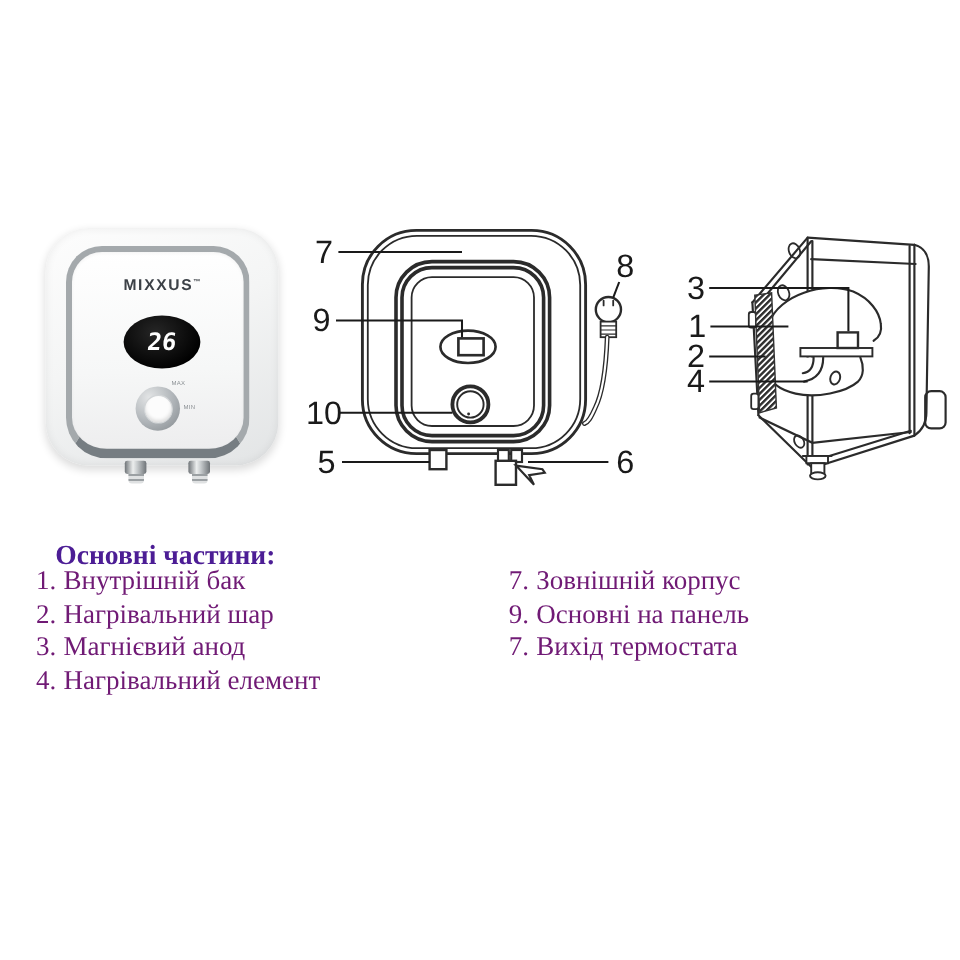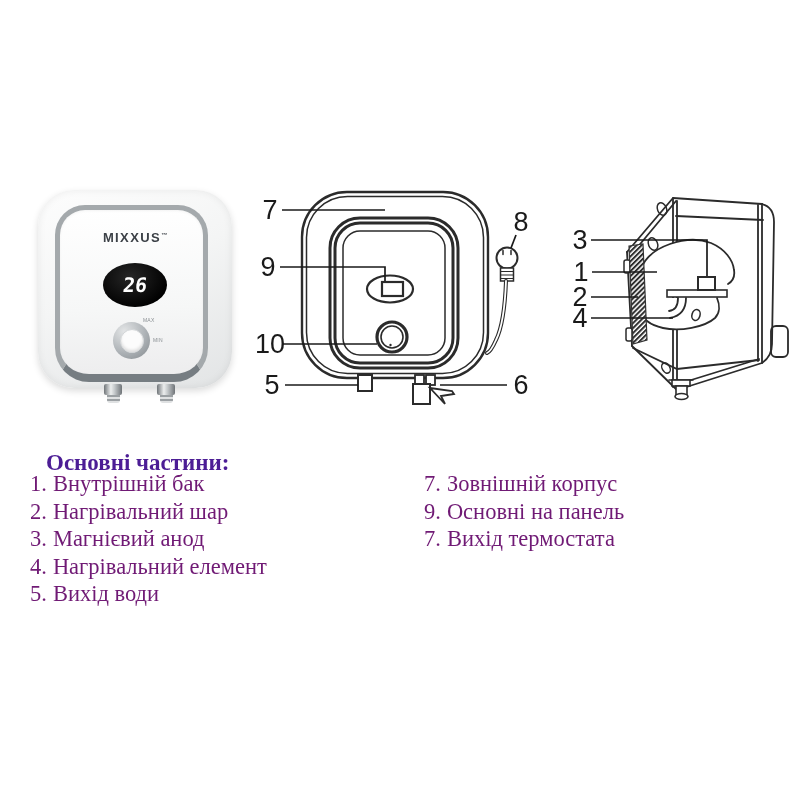--- a/index.html
+++ b/index.html
@@ -176,21 +176,20 @@
     </g>
   </svg>
 
   <h2 class="legend-title">Основні частини:</h2>
 
   <div class="legend-col left">
     <div class="li"><span class="num">1.</span><span>Внутрішній бак</span></div>
     <div class="li"><span class="num">2.</span><span>Нагрівальний шар</span></div>
     <div class="li"><span class="num">3.</span><span>Магнієвий анод</span></div>
     <div class="li"><span class="num">4.</span><span>Нагрівальний елемент</span></div>
-    <div class="li"><span class="num">5.</span><span>Вихід води</span></div>
   </div>
 
   <div class="legend-col right">
     <div class="li"><span class="num">7.</span><span>Зовнішній корпус</span></div>
     <div class="li"><span class="num">9.</span><span>Основні на панель</span></div>
     <div class="li"><span class="num">7.</span><span>Вихід термостата</span></div>
   </div>
 
 </div>
 

